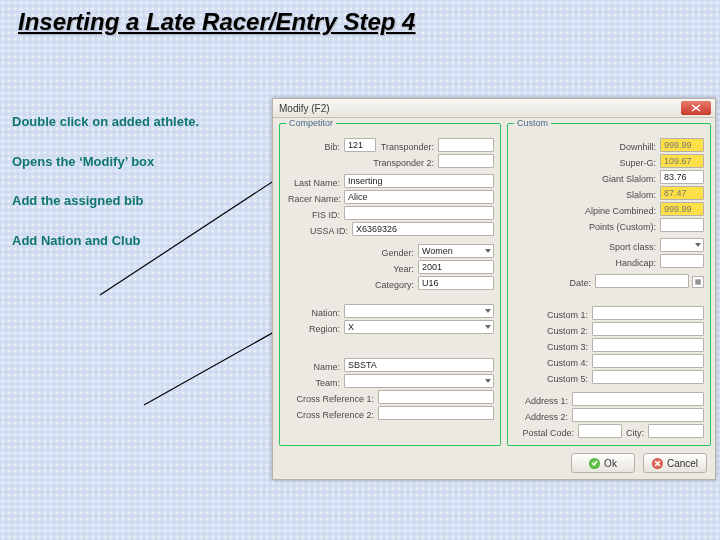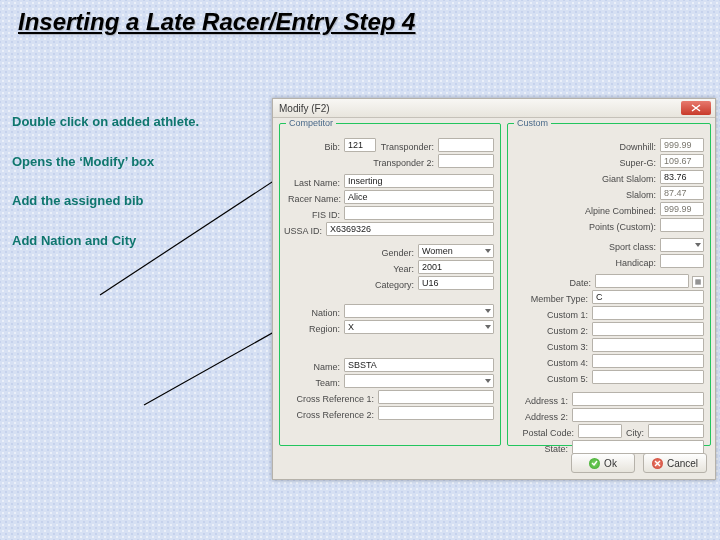--- a/index.html
+++ b/index.html
@@ -53,21 +53,21 @@
   .comp-box { left: 6px; top: 0; width: 222px; height: 328px; }
   .cust-box { left: 234px; top: 0; width: 204px; height: 328px; }
 
   .field-row { position: absolute; right: 6px; height: 14px; display: flex; align-items: flex-end; }
   .field-row label { font-size: 9px; color: #4a4a4a; text-align: right; padding-right: 4px; white-space: nowrap; }
   .field-row .inp {
     height: 14px; background: #fff; border: 1px solid #b6b2aa; border-radius: 1px;
     font-size: 9px; color: #222; padding: 0 3px; display: flex; align-items: center;
     overflow: hidden;
   }
-  .field-row .inp.ro { background: #ffffff; color: #7b786f; }
+  .field-row .inp.ro { background: #fde047; color: #7b786f; }
   .field-row .dd { position: relative; }
   .field-row .dd::after {
     content: ""; position: absolute; right: 2px; top: 4px;
     border-left: 3px solid transparent; border-right: 3px solid transparent;
     border-top: 4px solid #6a6a6a;
   }
   .tiny-cal {
     width: 12px; height: 12px; margin-left: 3px; border: 1px solid #b6b2aa;
     background: #fff; display: flex; align-items: center; justify-content: center;
   }
@@ -87,21 +87,21 @@
 </style>
 </head>
 <body>
 
 <h1 class="slide-title">Inserting a Late Racer/Entry Step 4</h1>
 
 <div class="instructions">
   <p>Double click on added athlete.</p>
   <p>Opens the ‘Modify’ box</p>
   <p>Add the assigned bib</p>
-  <p>Add Nation and City</p>
+  <p>Add Nation and Club</p>
 </div>
 
 <svg class="arrows" width="720" height="540">
   <line x1="100" y1="295" x2="336" y2="140" stroke="#000" stroke-width="1.2"></line>
   <line x1="144" y1="405" x2="338" y2="296" stroke="#000" stroke-width="1.2"></line>
 </svg>
 
 <div class="win">
   <div class="titlebar">
     <span>Modify (F2)</span>
@@ -134,21 +134,21 @@
       <div class="field-row" style="top:62px">
           <label style="width:56px">Racer Name:</label>
           <div class="inp" style="width:150px">Alice</div>
         </div>
       <div class="field-row" style="top:78px">
           <label style="width:56px">FIS ID:</label>
           <div class="inp" style="width:150px"></div>
         </div>
       <div class="field-row" style="top:94px">
           <label style="width:56px">USSA ID:</label>
-          <div class="inp" style="width:168px">X6369326</div>
+          <div class="inp" style="width:142px">X6369326</div>
         </div>
 
       <div class="field-row" style="top:116px">
           <label style="width:56px">Gender:</label>
           <div class="inp dd" style="width:76px">Women</div>
         </div>
       <div class="field-row" style="top:132px">
           <label style="width:56px">Year:</label>
           <div class="inp" style="width:76px">2001</div>
         </div>
@@ -221,24 +221,20 @@
           <div class="inp" style="width:44px"></div>
         </div>
 
       <div class="field-row" style="top:146px">
           <label style="width:76px">Date:</label>
           <div class="inp" style="width:94px"></div>
           <div class="tiny-cal">
             <span>▦</span>
           </div>
         </div>
-      <div class="field-row" style="top:162px">
-          <label style="width:76px">Member Type:</label>
-          <div class="inp" style="width:112px">C</div>
-        </div>
       <div class="field-row" style="top:178px">
           <label style="width:76px">Custom 1:</label>
           <div class="inp" style="width:112px"></div>
         </div>
       <div class="field-row" style="top:194px">
           <label style="width:76px">Custom 2:</label>
           <div class="inp" style="width:112px"></div>
         </div>
       <div class="field-row" style="top:210px">
           <label style="width:76px">Custom 3:</label>
@@ -259,24 +255,20 @@
         </div>
       <div class="field-row" style="top:280px">
           <label style="width:56px">Address 2:</label>
           <div class="inp" style="width:132px"></div>
         </div>
       <div class="field-row" style="top:296px">
           <label style="width:56px">Postal Code:</label>
           <div class="inp" style="width:44px"></div>
           <label style="width:26px">City:</label>
           <div class="inp" style="width:56px"></div>
-        </div>
-      <div class="field-row" style="top:312px">
-          <label style="width:56px">State:</label>
-          <div class="inp" style="width:132px"></div>
         </div>
     </fieldset>
 
     <div class="btnbar">
       <div class="btn">
         <span class="ico-circle ico-ok">
             <svg width="7" height="6">
               <path d="M1 3 L3 5 L6 1" stroke="#fff" stroke-width="1.4" fill="none"></path>
             </svg>
           </span>

